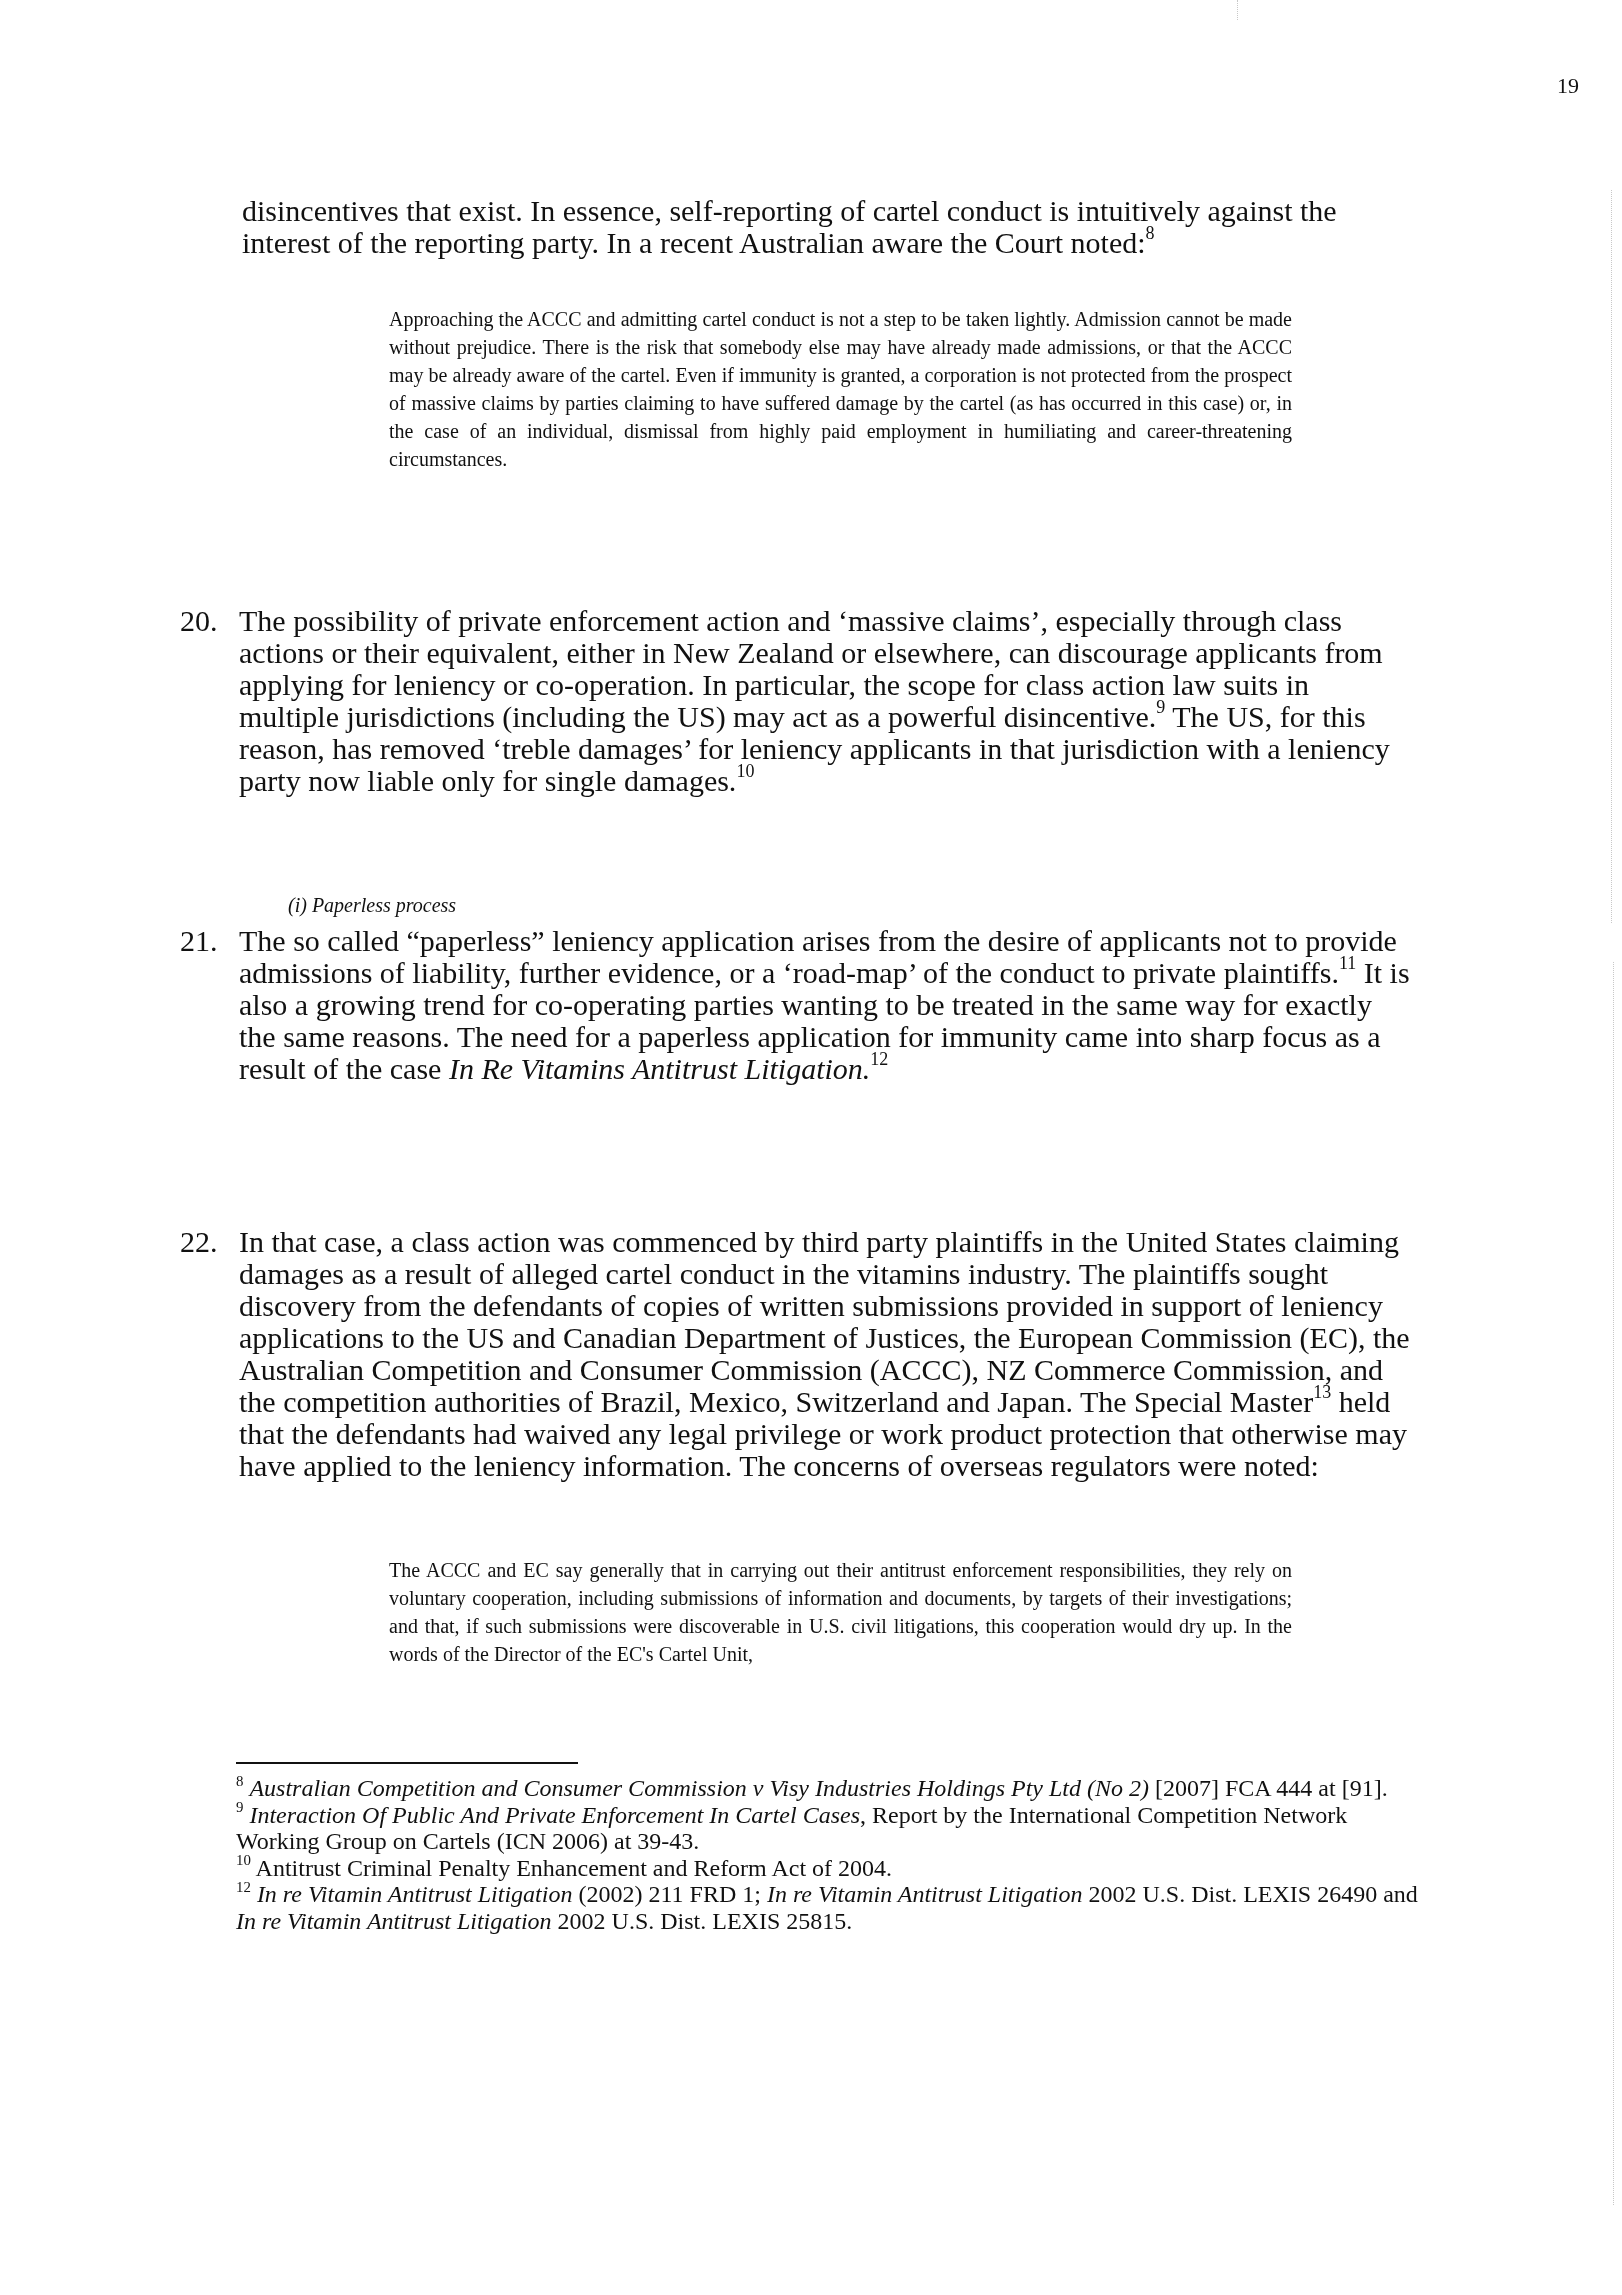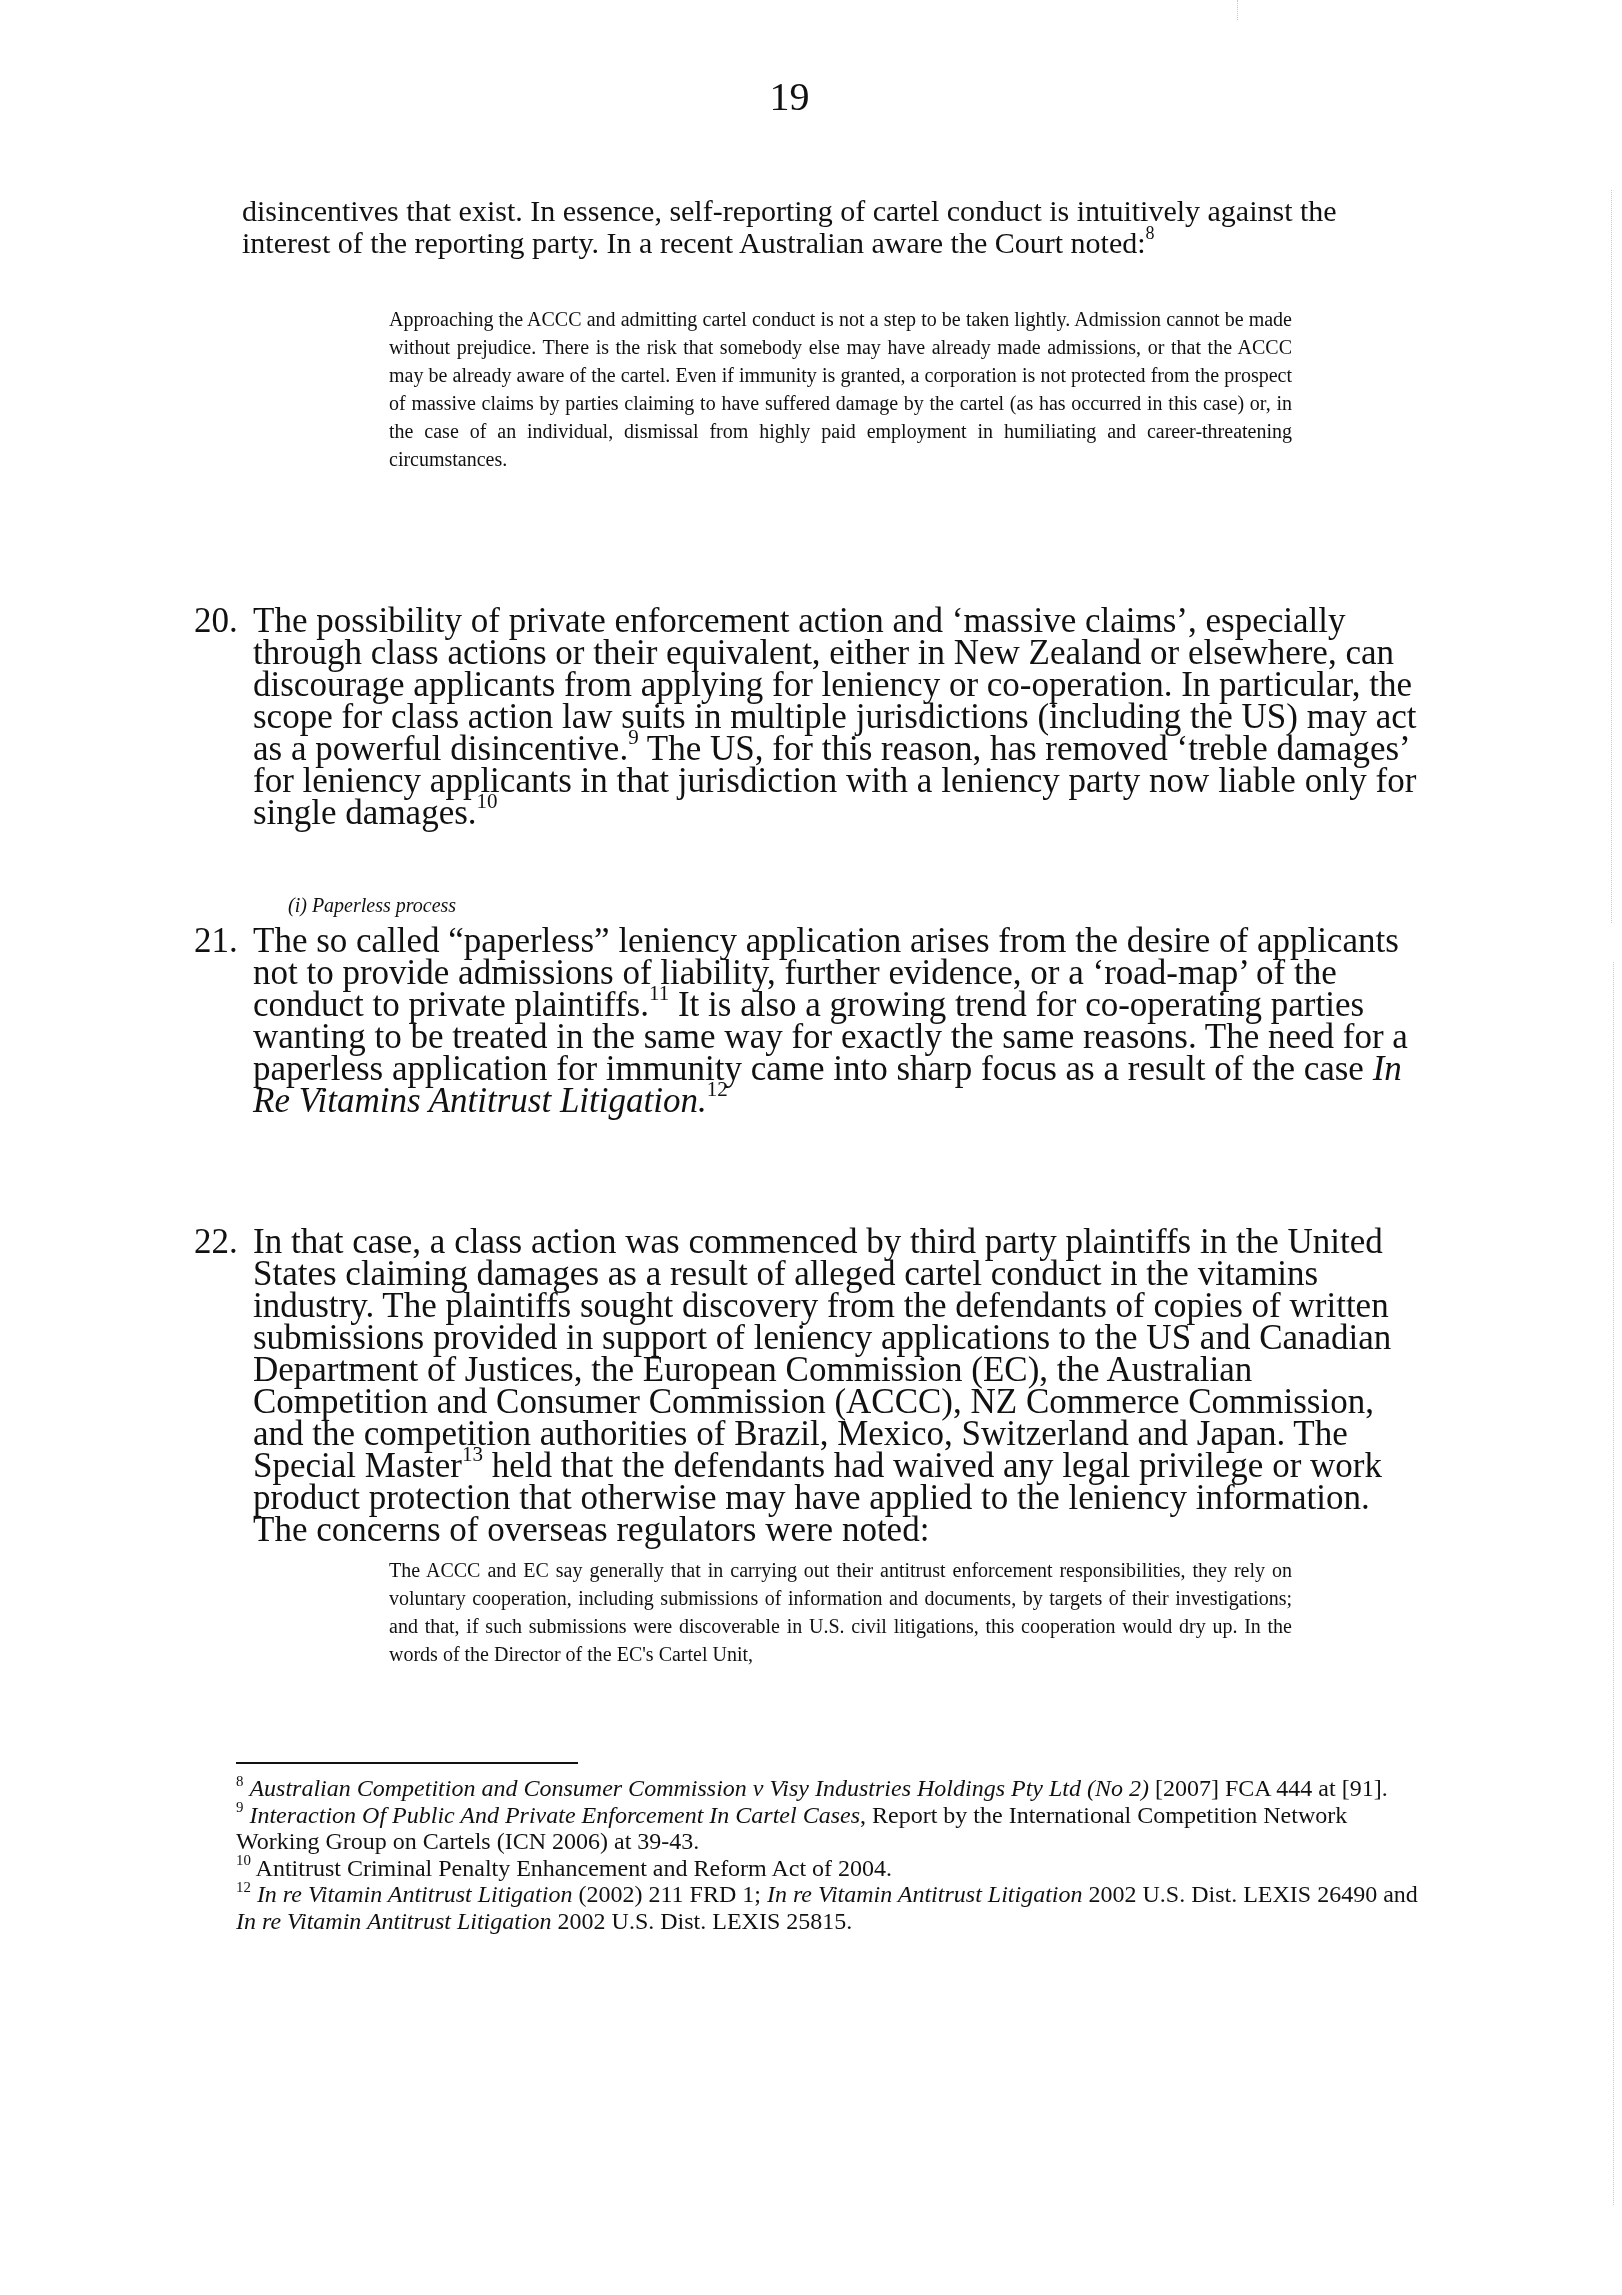--- a/index.html
+++ b/index.html
@@ -1,20 +1,20 @@
 <!DOCTYPE html>
 <html style="font-size:10.5px"><head>
 <meta charset="utf-8">
 <style>
   html, body { margin: 0; padding: 0; background: #ffffff; }
   body { width: 1623px; height: 2295px; position: relative; overflow: hidden;
          font-family: "Liberation Serif", "DejaVu Serif", serif; color: #111; }
-  .page-num { position: absolute; top: 73px; left: 0; width: 1579px; text-align: center; font-size: 40px; }
+  .page-num { position: absolute; top: 73px; left: 0; width: 1579px; text-align: right; font-size: 22px; }
   .body-text { position: absolute; left: 242px; width: 1171px; font-size: 30px; line-height: 32px; }
-  .para { position: absolute; left: 194px; width: 1230px; font-size: 35px; line-height: 32px; }
+  .para { position: absolute; left: 180px; width: 1230px; font-size: 30px; line-height: 32px; }
   .para .num { position: absolute; left: 0; top: 0; }
   .para .txt { margin-left: 59px; }
   .quote { position: absolute; left: 389px; width: 903px; font-size: 20px; line-height: 28px; text-align: justify; }
   .heading { position: absolute; left: 288px; font-size: 20px; font-style: italic; margin-top: 29px; }
   sup { font-size: 60%; line-height: 0; position: relative; top: -0.15em; vertical-align: super; }
   i { font-style: italic; }
   .fn-rule { position: absolute; left: 236px; top: 1762px; width: 342px; height: 2px; background: #111; }
   .footnotes { position: absolute; left: 236px; top: 1775px; width: 1191px; font-size: 24px; line-height: 26.5px; }
   .fn { margin: 0; font-family: Liberation Serif, serif; }
   .fn sup { font-size: 62%; top: -0.1em; }

